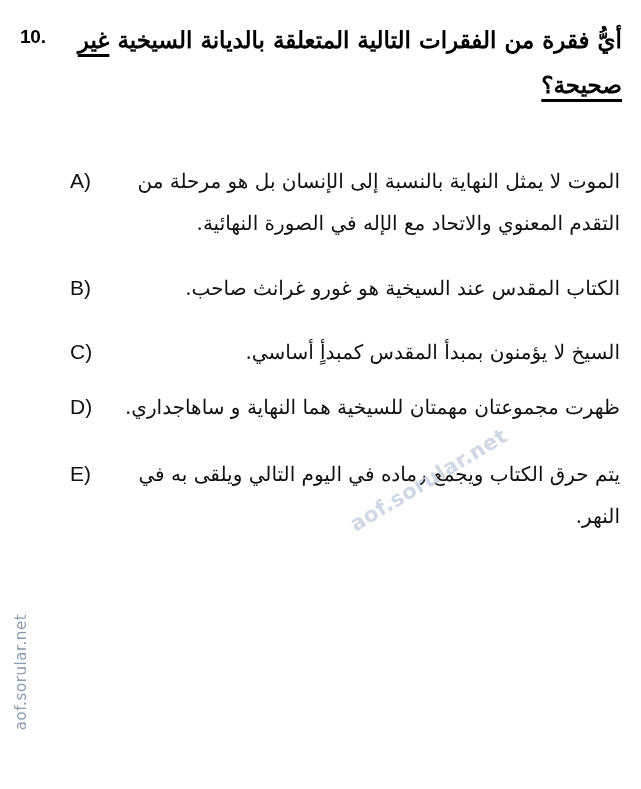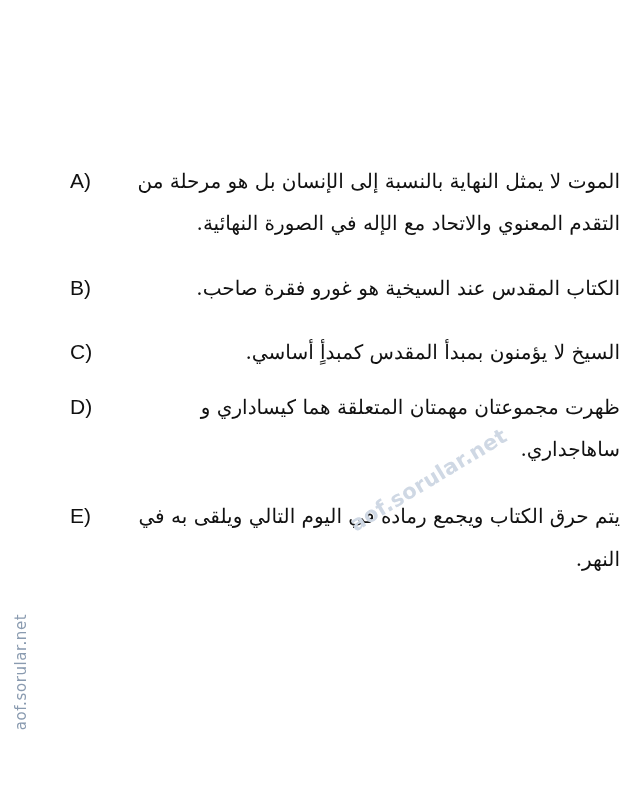--- a/index.html
+++ b/index.html
@@ -150,41 +150,48 @@
     padding-left: 124px;
   }
 </style>
 </head>
 <body>
 
 <div class="page">
 
   <div class="wm-vertical">aof.sorular.net</div>
 
+  <div class="question-block">
+    <span class="q-number">10.</span>
+    <p class="q-stem">
+      <span>أيُّ فقرة من الفقرات التالية المتعلقة بالديانة السيخية</span>
+      <span class="stem-emphasis">غير صحيحة؟</span>
+    </p>
+  </div>
 
   <div class="options">
 
     <div class="option-row opt-a">
       <span class="option-letter">A)</span>
       <span class="option-text">الموت لا يمثل النهاية بالنسبة إلى الإنسان بل هو مرحلة من التقدم المعنوي والاتحاد مع الإله في الصورة النهائية.</span>
     </div>
 
     <div class="option-row opt-b">
       <span class="option-letter">B)</span>
-      <span class="option-text">الكتاب المقدس عند السيخية هو غورو فقرة صاحب.</span>
+      <span class="option-text">الكتاب المقدس عند السيخية هو غورو غرانث صاحب.</span>
     </div>
 
     <div class="option-row opt-c">
       <span class="option-letter">C)</span>
       <span class="option-text">السيخ لا يؤمنون بمبدأ المقدس كمبدأٍ أساسي.</span>
     </div>
 
     <div class="option-row opt-d">
       <span class="option-letter">D)</span>
-      <span class="option-text">ظهرت مجموعتان مهمتان المتعلقة هما كيساداري و ساهاجداري.</span>
+      <span class="option-text">ظهرت مجموعتان مهمتان للسيخية هما النهاية و ساهاجداري.</span>
     </div>
 
     <div class="option-row opt-e">
       <span class="option-letter">E)</span>
       <span class="option-text">يتم حرق الكتاب ويجمع رماده في اليوم التالي ويلقى به في النهر.</span>
     </div>
 
   </div>
 
   <div class="wm-diagonal">aof.sorular.net</div>

